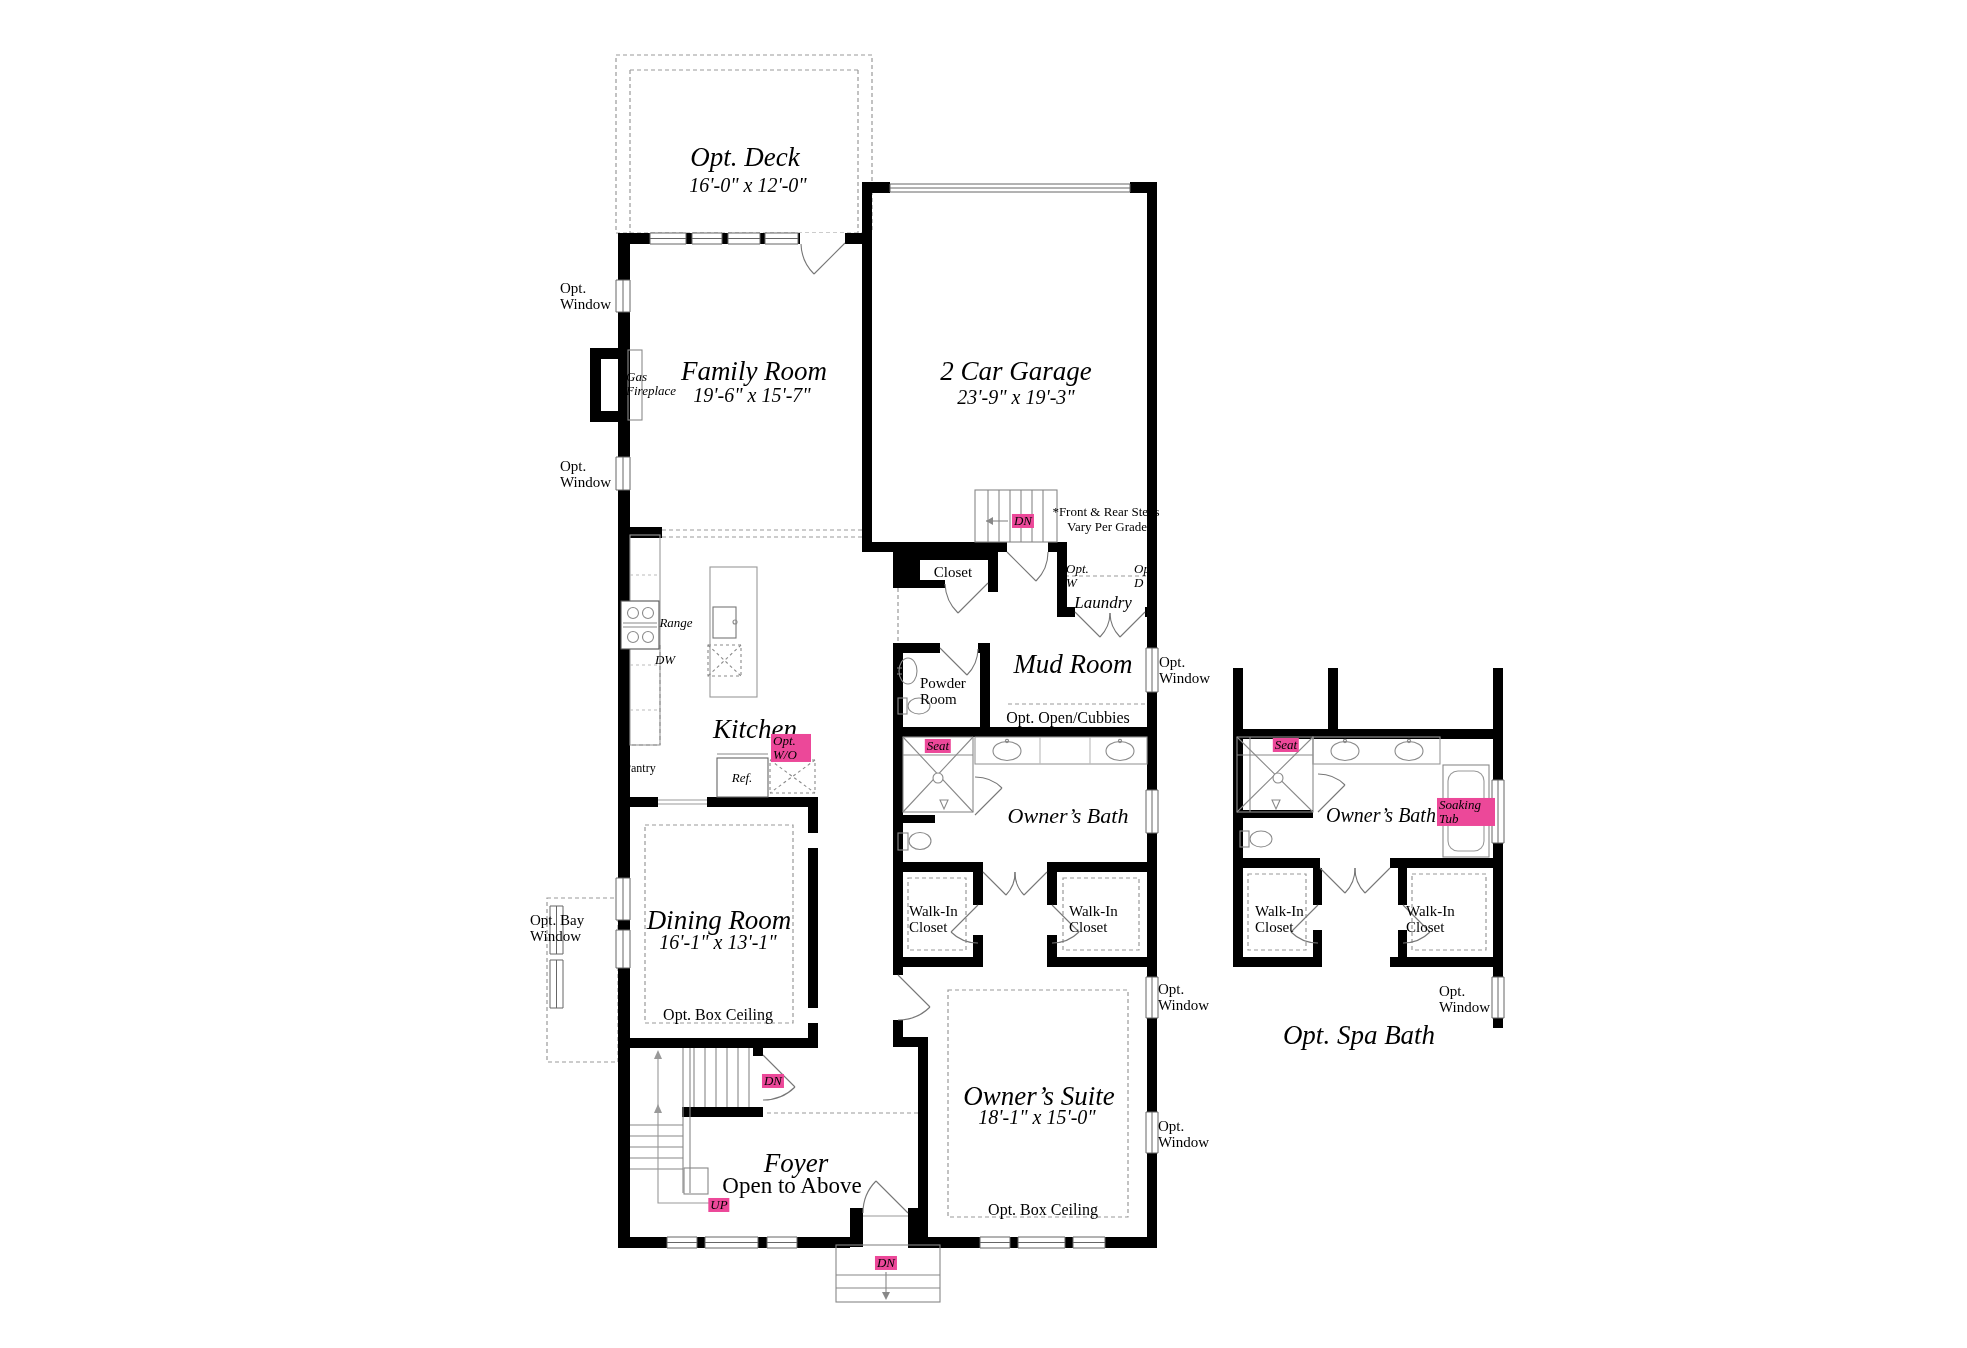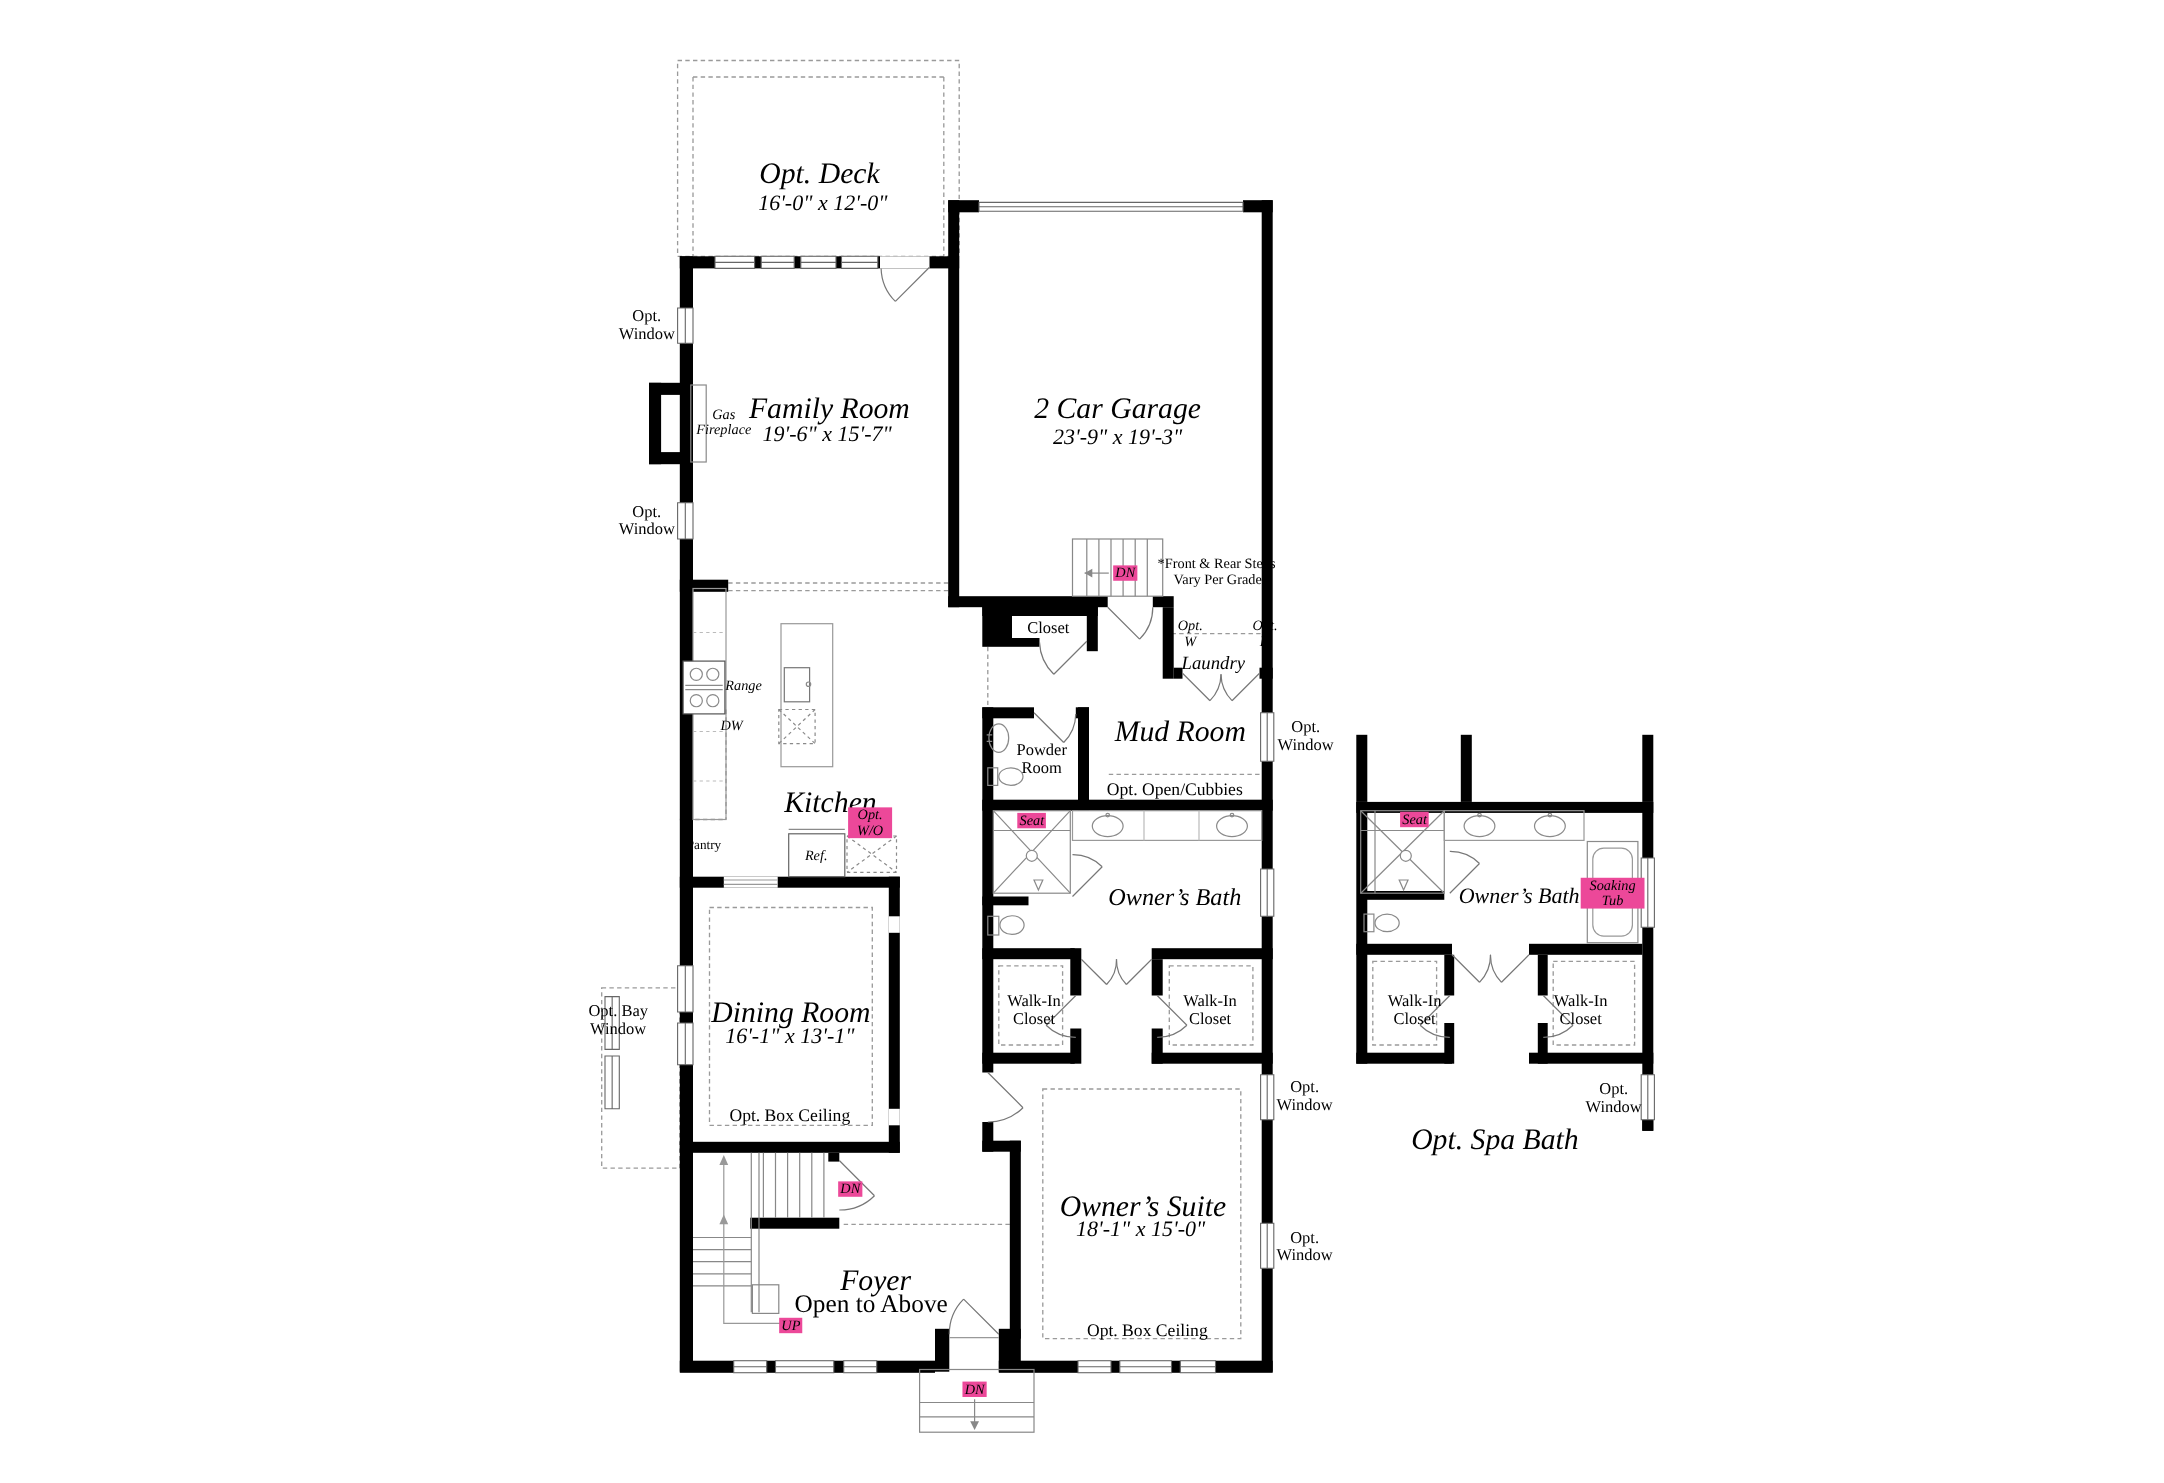--- a/index.html
+++ b/index.html
@@ -1,19 +1,19 @@
 <!DOCTYPE html>
 <html><head>
 <meta charset="utf-8">
 <style>
   html,body{margin:0;padding:0;background:#fff;}
   .plan{position:relative;width:1967px;height:1348px;background:#fff;overflow:hidden;
         font-family:"Liberation Serif", "DejaVu Serif", serif;color:#000;}
   .plan svg{position:absolute;left:0;top:0;}
-  .lbl{position:absolute;transform:translate(-50%,-50%);text-align:center;line-height:1.08;
+  .lbl{position:absolute;transform:translate(-50%,-50%);line-height:1.08;
        white-space:nowrap;color:#000;}
   .wrap{white-space:normal;}
   .room{font-style:italic;font-size:27px;}
   .room-md{font-style:italic;font-size:22px;}
   .room-sm{font-style:italic;font-size:20px;}
   .dims{font-style:italic;font-size:20px;}
   .it17{font-style:italic;font-size:17px;}
   .it13{font-style:italic;font-size:13px;}
   .small{font-size:15px;}
   .small16{font-size:16px;}

